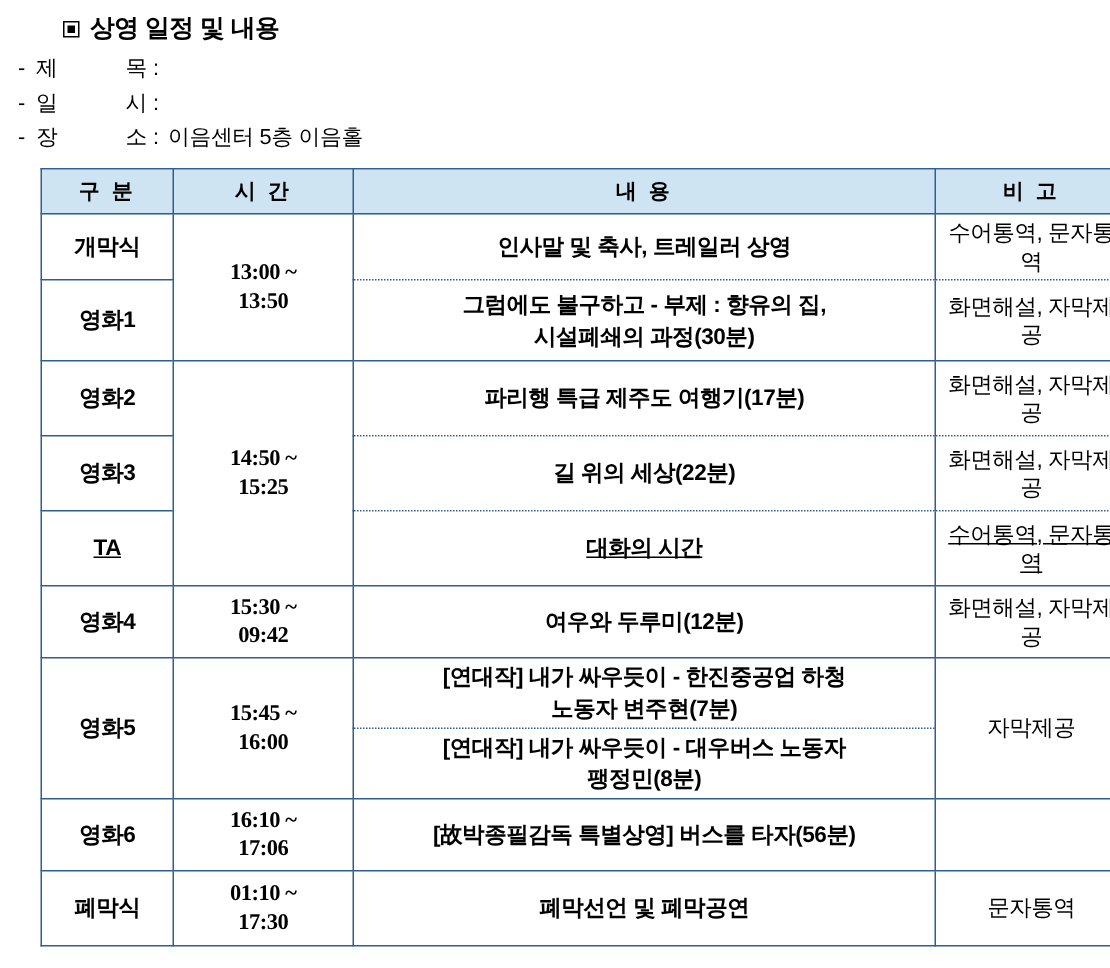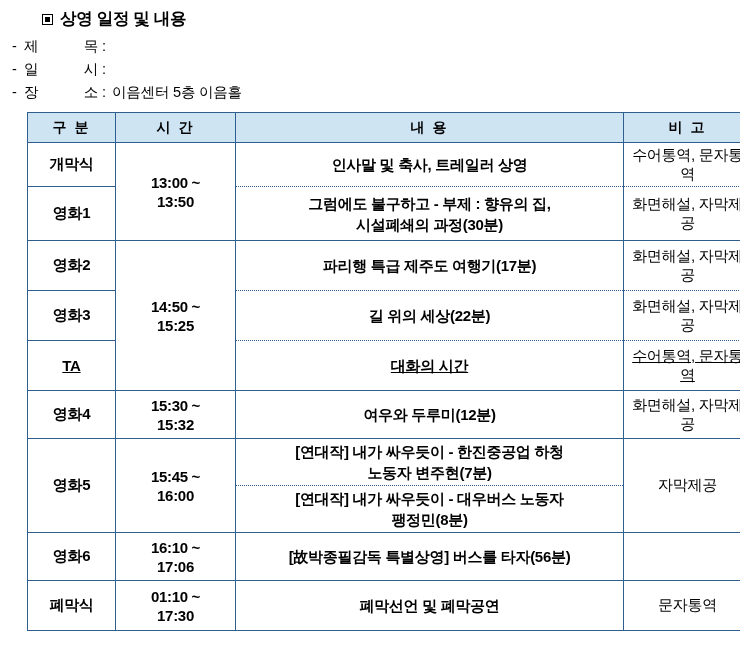--- a/index.html
+++ b/index.html
@@ -111,20 +111,21 @@
 
   td.div-cell {
     font-weight: bold;
     font-size: 14.5px;
     letter-spacing: -0.2px;
   }
   td.time-cell {
     font-weight: bold;
     font-size: 14px;
     line-height: 19px;
+    font-family: Liberation Serif, serif;
   }
   td.content-cell {
     font-weight: bold;
     font-size: 14px;
     line-height: 21px;
     padding: 5px 6px;
   }
   td.note-cell {
     font-size: 12.5px;
     letter-spacing: -0.4px;
@@ -234,21 +235,21 @@
         <td class="content-cell dotted-top">
           <span class="line2">대화의 시간</span>
         </td>
         <td class="note-cell dotted-top">수어통역, 문자통역</td>
       </tr>
 
       <tr style="height:48px;">
         <td class="div-cell">영화4</td>
         <td class="time-cell">
           <span class="line2">15:30 ~</span>
-          <span class="line2">15:32</span>
+          <span class="line2">09:42</span>
         </td>
         <td class="content-cell">
           <span class="line2">여우와 두루미(12분)</span>
         </td>
         <td class="note-cell">화면해설, 자막제공</td>
       </tr>
 
       <tr style="height:44px;">
         <td class="div-cell" rowspan="2">영화5</td>
         <td class="time-cell" rowspan="2">

